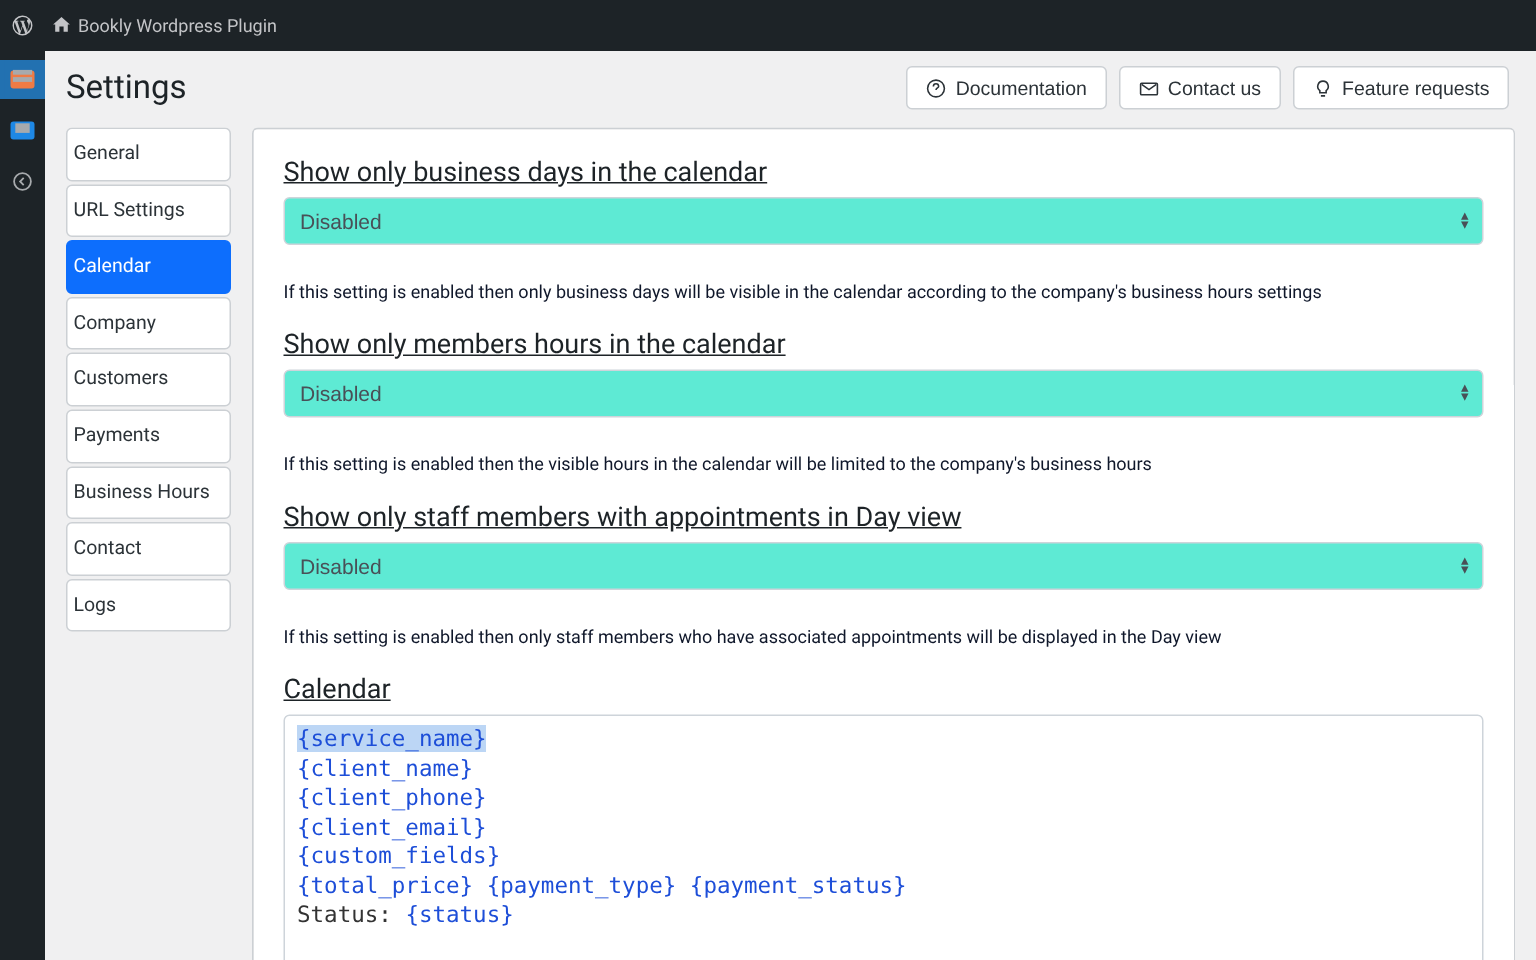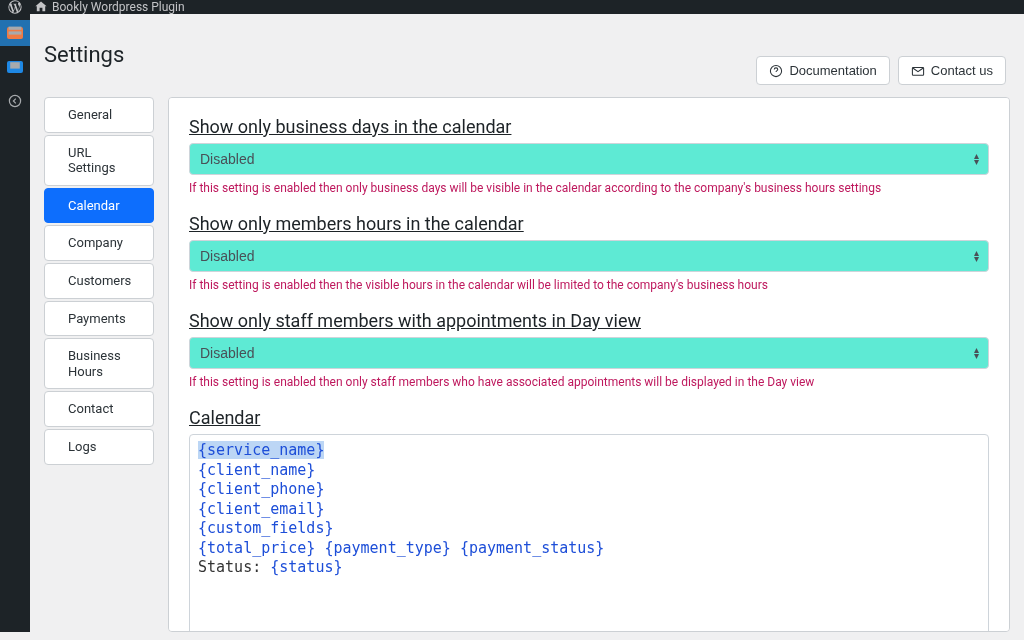--- a/index.html
+++ b/index.html
@@ -8,21 +8,21 @@
     font-size: 13px;
     color: #333;
     background: #f0f0f1;
     width: 1024px;
     height: 640px;
     overflow: hidden;
   }
 
   
   .wp-adminbar {
-    height: 14px;
+    height: 34px;
     background: #1d2327;
     color: #c3c4c7;
     display: flex;
     align-items: center;
     padding: 0 8px;
     font-size: 12px;
   }
   .wp-adminbar .ab-item {
     display: inline-flex;
     align-items: center;
@@ -100,21 +100,21 @@
     display: flex;
     align-items: center;
     padding: 10px 18px 12px 14px;
   }
   .page-title {
     font-size: 22px;
     font-weight: 400;
     color: #1d2327;
     flex: 1;
   }
-  .action-btns { display: flex; gap: 8px; margin-top: 32px; }
+  .action-btns { display: flex; gap: 8px; }
   .btn-outline {
     background: #fff;
     border: 1px solid #ccd0d4;
     border-radius: 4px;
     padding: 6px 12px;
     display: inline-flex;
     align-items: center;
     gap: 6px;
     font-size: 13px;
     color: #2c3338;
@@ -133,21 +133,21 @@
   
   .settings-tabs {
     width: 110px;
     display: flex;
     flex-direction: column;
   }
   .settings-tabs .tab {
     background: #fff;
     border: 1px solid #ccd0d4;
     border-radius: 4px;
-    padding: 9px 23px;
+    padding: 9px 4px;
     margin-bottom: 2px;
     font-size: 13px;
     color: #2c3338;
     cursor: pointer;
     line-height: 1.2;
   }
   .settings-tabs .tab.active {
     background: #0d6efd;
     color: #fff;
     border-color: #0d6efd;
@@ -191,22 +191,22 @@
     transform: translateY(-50%);
     pointer-events: none;
     font-size: 10px;
     display: flex;
     flex-direction: column;
     line-height: 6px;
     color: #495057;
   }
   .form-help {
     font-size: 12px;
-    color: #be185d;
-    margin-top: 6px;
+    color: #0f172a;
+    margin-top: 24px;
   }
 
   .code-editor {
     width: 100%;
     min-height: 255px;
     border: 1px solid #ced4da;
     border-radius: 4px;
     padding: 6px 8px;
     font-family: "Consolas", "Monaco", monospace;
     font-size: 15px;
@@ -275,20 +275,26 @@
             </svg>
           <span>Documentation</span>
         </button>
         <button class="btn-outline">
           <svg viewBox="0 0 20 20">
               <rect x="2" y="5" width="16" height="11" rx="1"></rect>
               <path d="m3 6 7 5 7-5"></path>
             </svg>
           <span>Contact us</span>
         </button>
+        <button class="btn-outline">
+          <svg viewBox="0 0 20 20">
+              <path d="M10 3a5 5 0 0 0-3 9v2h6v-2a5 5 0 0 0-3-9zM8 17h4"></path>
+            </svg>
+          <span>Feature requests</span>
+        </button>
       </div>
     </div>
 
     <div class="content-body">
 
       <div class="settings-tabs" id="settings-tabs">
           <div class="tab">General</div>
           <div class="tab">URL Settings</div>
           <div class="tab active">Calendar</div>
           <div class="tab">Company</div>

